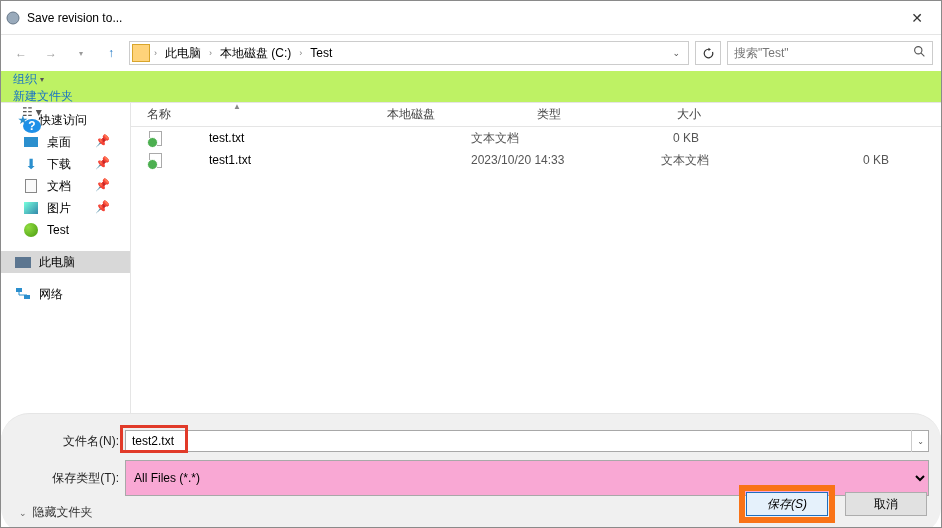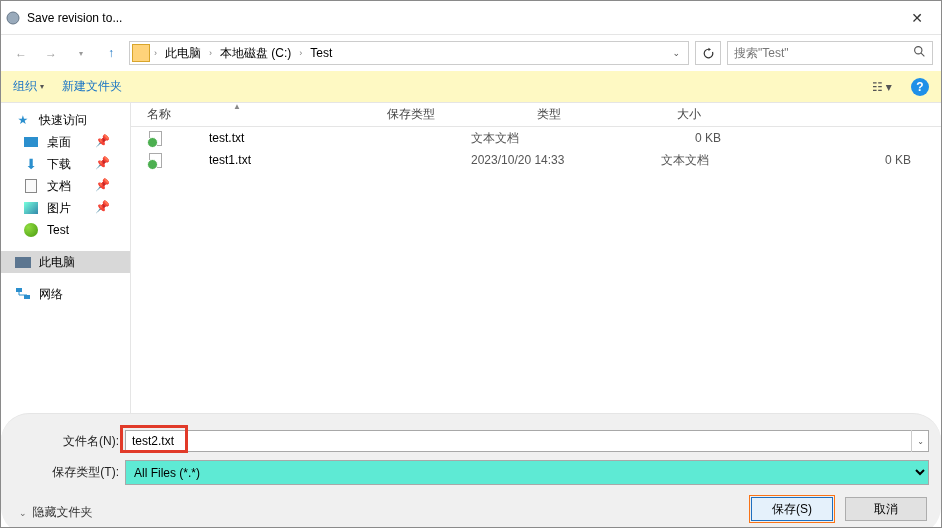--- a/index.html
+++ b/index.html
@@ -21,21 +21,21 @@
   .addrbar .crumb { padding: 2px 4px; }
   .addrbar .sep { color: #7a7a7a; font-size: 9px; }
   .addrbar .spacer { flex: 1; }
   .addrbar .drop { color: #555; font-size: 9px; padding: 0 6px; }
   .refreshbtn { width: 26px; height: 24px; border: 1px solid #ccc; display: flex; align-items: center; justify-content: center; color: #333; }
   .searchbox { width: 206px; height: 24px; border: 1px solid #ccc; display: flex; align-items: center; padding: 0 6px; color: #777; }
   .searchbox .ph { flex: 1; }
   .searchbox .sicon { color: #555; }
 
   
-  .toolrow { display: flex; align-items: center; height: 32px; padding: 0 12px; border-bottom: 1px solid #e5e5e5; background: #fef9c3; }
+  .toolrow { display: flex; align-items: flex-start; height: 32px; padding: 0 12px; border-bottom: 1px solid #e5e5e5; background: #bef264; flex-direction: column; }
   .toolrow .tbtn { margin-right: 18px; color: #1974c5; display: flex; align-items: center; gap: 3px; }
   .toolrow .tbtn .small { font-size: 8px; color: #555; }
   .toolrow .spacer { flex: 1; }
   .toolrow .viewbtn { width: 38px; text-align: center; color: #555; display: flex; align-items: center; gap: 3px; justify-content: center; }
   .toolrow .help { width: 18px; height: 18px; border-radius: 50%; background: #1e90e8; color: #fff; display: flex; align-items: center; justify-content: center; font-weight: bold; font-size: 12px; margin-left: 10px; }
 
   
   .main { display: flex; height: 310px; }
   .sidebar { width: 170px; border-right: 1px solid #e5e5e5; padding-top: 6px; }
   .sb-item { display: flex; align-items: center; height: 22px; padding-left: 22px; gap: 8px; position: relative; }
@@ -61,35 +61,35 @@
   .col-type { width: 140px; }
   .col-size { width: 100px; }
   .filerow { display: flex; height: 22px; align-items: center; padding-left: 16px; }
   .filerow .fi-icon { width: 16px; height: 16px; margin-right: 6px; display: inline-flex; align-items: center; justify-content: center; }
   .txt-icon { width: 13px; height: 15px; border: 1px solid #aaa; background: #fff; position: relative; }
   .txt-icon::after { content: ""; position: absolute; left: -3px; bottom: -3px; width: 9px; height: 9px; border-radius: 50%; background: #4caf50; border: 1px solid #fff; }
   .filerow .cell { padding-right: 8px; margin-left: 40px; }
   .filerow .c-name { width: 222px; }
   .filerow .c-date { width: 150px; color: #555; }
   .filerow .c-type { width: 140px; color: #555; }
-  .filerow .c-size { width: 100px; color: #555; text-align: right; padding-right: 30px; }
+  .filerow .c-size { width: 100px; color: #555; text-align: center; padding-right: 30px; }
 
   
   .bottom { border-top: 1px solid #e5e5e5; background: #f0f0f0; height: 122px; padding: 16px 12px 0 12px; position: relative; border-radius: 28px; }
   .field-row { display: flex; align-items: center; margin-bottom: 8px; }
   .field-row .label { width: 112px; text-align: right; padding-right: 6px; color: #222; }
   .field-row .fieldwrap { flex: 1; position: relative; }
   .field-row input.name-in { width: 100%; height: 22px; border: 1px solid #a8a8a8; padding: 0 22px 0 6px; font-size: 12px; outline: none; }
   .highlight-name { position: absolute; border: 3px solid #e13a29; pointer-events: none; }
   .dropdown-arrow { position: absolute; right: 0; top: 0; width: 18px; height: 22px; display: flex; align-items: center; justify-content: center; font-size: 8px; color: #555; border-left: 1px solid #ccc; }
-  .field-row select { width: 100%; height: 25px; border: 1px solid #a8a8a8; background: #5eead4; font-size: 12px; padding: 0 4px; }
+  .field-row select { width: 100%; height: 36px; border: 1px solid #a8a8a8; background: #f9a8d4; font-size: 12px; padding: 0 4px; }
 
   .btnrow { position: absolute; right: 14px; bottom: 12px; display: flex; gap: 10px; align-items: center; }
   .btnrow .winbtn { min-width: 82px; height: 24px; border: 1px solid #adadad; background: #e1e1e1; display: flex; align-items: center; justify-content: center; padding: 0 10px; cursor: pointer; }
-  .highlight-save { border: 1px solid #f97316; padding: 1px; }
+  .highlight-save { border: 6px solid #f97316; padding: 1px; font-style: italic; }
   .highlight-save .winbtn { border: 1px solid #1e6fbf; background: #e5f1fb; }
 
   .hide-folders { position: absolute; left: 18px; bottom: 14px; display: flex; align-items: center; gap: 6px; color: #333; }
   .caret { font-size: 9px; color: #666; }
 </style>
 </head>
 <body>
 
 <div class="titlebar">
   <svg class="appicon" viewBox="0 0 16 16">
@@ -207,21 +207,21 @@
       <span>网络</span>
     </div>
   </div>
 
   <div class="listarea">
     <div class="colhead">
       <div class="col col-name">
         <span>名称</span>
         <span class="sorticon">▲</span>
       </div>
-      <div class="col col-date">保存类型</div>
+      <div class="col col-date">本地磁盘</div>
       <div class="col col-type">类型</div>
       <div class="col col-size">大小</div>
     </div>
 
     <div class="filerow">
       <span class="fi-icon">
           <span class="txt-icon"></span>
         </span>
       <span class="cell c-name">test.txt</span>
       <span class="cell c-type">文本文档</span>

